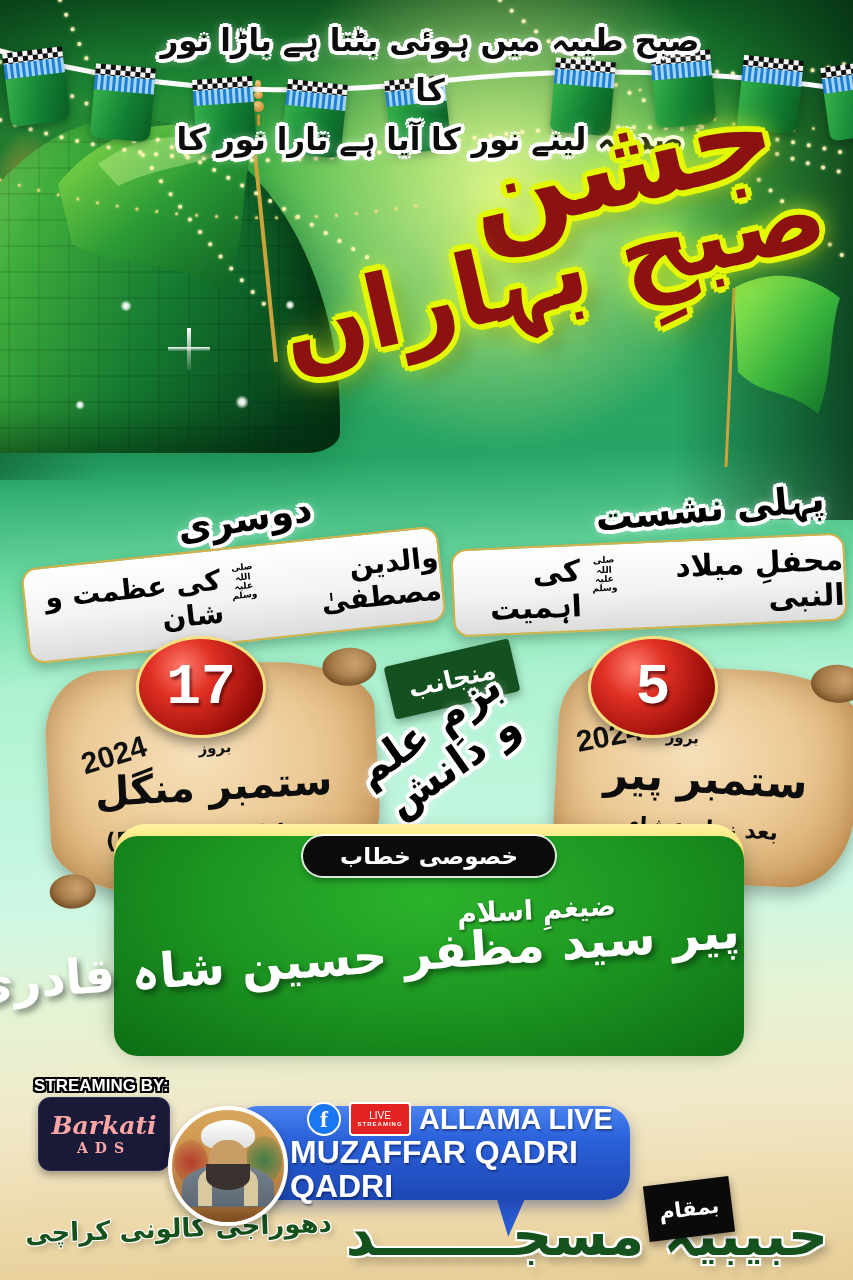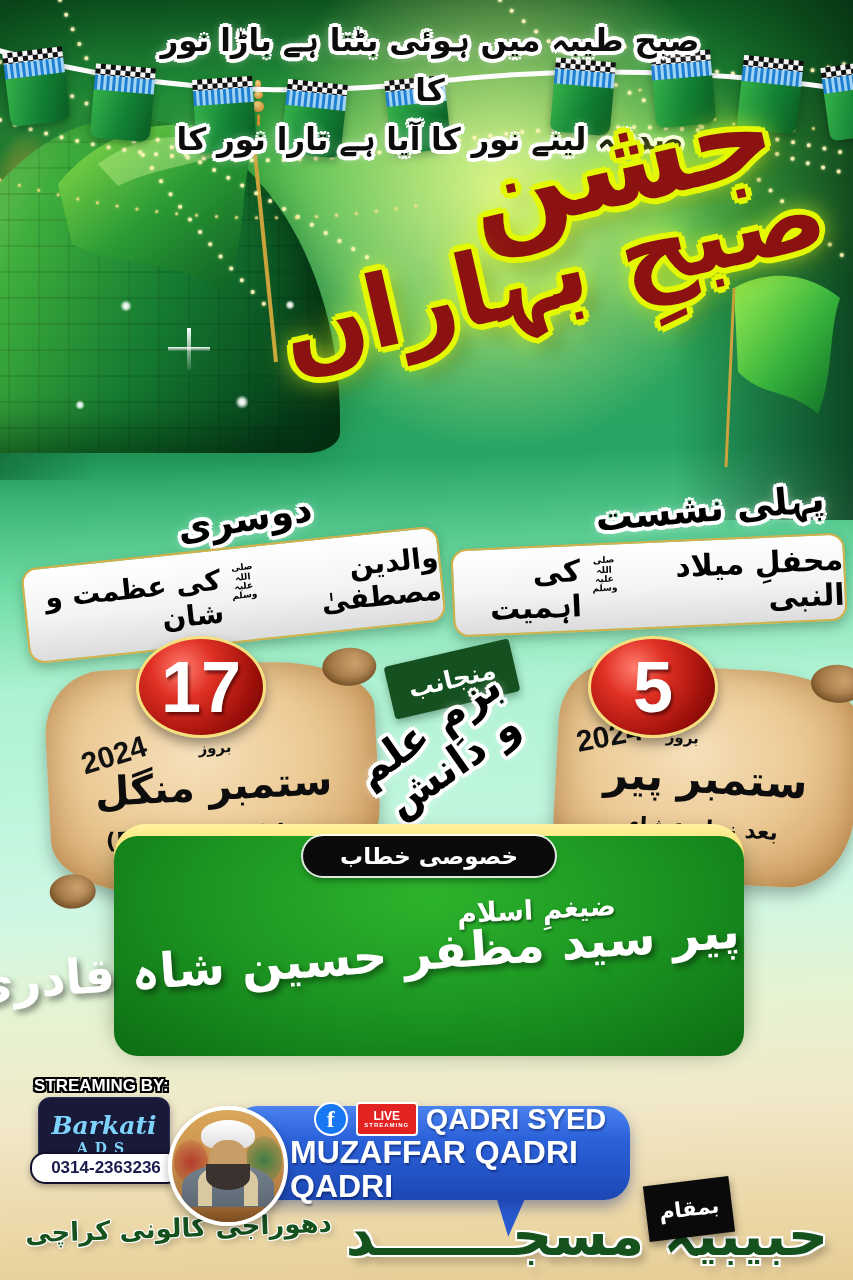--- a/index.html
+++ b/index.html
@@ -68,21 +68,21 @@
   .scroll{background:radial-gradient(ellipse at 45% 40%,#f6e0ba 0%,#ecca96 45%,#d5a76b 80%,#b98948 100%);
     border-radius:18% 35% 22% 38% / 28% 22% 36% 26%;
     box-shadow:0 8px 16px rgba(0,0,0,.28),inset 0 0 34px rgba(120,70,20,.38);}
   .scroll::before,.scroll::after{content:"";position:absolute;border-radius:50%;
     background:radial-gradient(circle at 60% 40%,#caa06c,#8a5f2e);box-shadow:inset 0 -4px 8px rgba(70,40,10,.5);}
   .scroll::before{right:-4px;top:-10px;width:54px;height:38px;}
   .scroll::after{left:-4px;bottom:-8px;width:46px;height:34px;}
   .badge-day{width:124px;height:96px;border-radius:50%;display:flex;align-items:center;justify-content:center;
     background:radial-gradient(circle at 35% 30%,#ff7d6e 0%,#e03024 30%,#9c0f0a 70%,#5f0202 100%);
     border:3px solid #f6df7e;box-shadow:0 6px 12px rgba(0,0,0,.38);z-index:5;}
-  .badge-num{font-family:Liberation Sans, sans-serif;font-weight:bold;font-size:72px;color:#fff;
+  .badge-num{font-family:Liberation Mono, monospace;font-weight:bold;font-size:58px;color:#fff;
     text-shadow:2px 3px 3px rgba(60,0,0,.65);}
   .scroll .yr{position:absolute;font-size:30px;font-weight:bold;color:#111;transform:rotate(-14deg);font-family:"Liberation Sans",sans-serif;}
   .scroll .broz{position:absolute;font-size:15px;font-weight:bold;color:#111;}
   .scroll .month{position:absolute;left:8px;right:8px;text-align:center;font-size:42px;font-weight:bold;color:#0d0d0d;}
   .scroll .time{position:absolute;left:8px;right:8px;text-align:center;font-size:22px;font-weight:bold;color:#0d0d0d;}
   
   .org-label{left:388px;top:652px;width:128px;height:54px;background:#155020;transform:rotate(-13deg);
     display:flex;align-items:center;justify-content:center;color:#fff;font-size:25px;font-weight:bold;
     border-radius:4px;box-shadow:0 4px 8px rgba(0,30,10,.35);}
   .org-name{left:334px;top:704px;width:214px;transform:rotate(-35deg);font-size:42px;font-weight:bold;color:#000;
@@ -99,37 +99,37 @@
   .zaigham{position:absolute;right:128px;top:58px;color:#fff;font-size:27px;font-weight:bold;
     transform:rotate(-3deg);text-shadow:1px 2px 3px rgba(0,0,0,.5);}
   .speaker-name{position:absolute;left:4px;right:4px;top:88px;text-align:center;white-space:nowrap;
     font-size:48px;font-weight:bold;color:#fff;transform:rotate(-4deg);
     text-shadow:3px 4px 6px rgba(0,0,0,.45);}
   
   .designed-label{left:34px;top:1076px;font-family:"Liberation Sans",sans-serif;font-size:17px;font-weight:bold;color:#fff;
     text-shadow:-2px -2px 0 #000,2px -2px 0 #000,-2px 2px 0 #000,2px 2px 0 #000,0 2px 0 #000,0 -2px 0 #000,2px 0 0 #000,-2px 0 0 #000;}
   .designer-box{left:38px;top:1097px;width:130px;height:72px;background:#191938;border-radius:12px;
     border:1px solid #2e2e5e;display:flex;flex-direction:column;align-items:center;justify-content:center;
-    color:#7dd3fc;box-shadow:0 4px 8px rgba(0,0,0,.35);}
+    color:#fca5a5;box-shadow:0 4px 8px rgba(0,0,0,.35);}
   .brand{font-family:"DejaVu Serif",serif;font-style:italic;font-weight:bold;font-size:25px;line-height:1;}
   .brand-sub{font-family:"DejaVu Serif",serif;font-weight:bold;font-size:14px;letter-spacing:7px;margin-top:2px;}
   .phone-pill{left:30px;top:1152px;width:148px;height:28px;background:#fff;border-radius:15px;border:2px solid #10102e;
     display:flex;align-items:center;justify-content:center;color:#1b1b4d;
     font-family:"Liberation Sans",sans-serif;font-size:17px;font-weight:bold;box-shadow:0 3px 6px rgba(0,0,0,.3);}
   
   .live-bar{left:232px;top:1106px;width:398px;height:94px;border-radius:26px;z-index:2;
     background:linear-gradient(180deg,#4a82f0 0%,#2b62da 35%,#1c47b4 100%);
     box-shadow:0 7px 14px rgba(20,40,120,.4);display:flex;flex-direction:column;align-items:center;justify-content:center;
     padding-left:58px;box-sizing:border-box;}
   .bar-row1{display:flex;align-items:center;gap:8px;}
   .fb-circle{width:34px;height:34px;border-radius:50%;background:#1877f2;border:2px solid #fff;color:#fff;
     font-family:"Liberation Serif",serif;font-weight:bold;font-size:24px;display:flex;align-items:center;justify-content:center;box-sizing:border-box;}
   .live-badge{background:#e32222;border:2px solid #fff;border-radius:4px;width:62px;height:34px;box-sizing:border-box;
     display:flex;flex-direction:column;align-items:center;justify-content:center;color:#fff;}
-  .live-txt{font-family:"Liberation Sans",sans-serif;font-weight:bold;font-size:12px;line-height:1;}
+  .live-txt{font-family:"Liberation Sans",sans-serif;font-weight:normal;font-size:10px;line-height:1;}
   .stream-txt{font-family:"Liberation Sans",sans-serif;font-weight:bold;font-size:6px;letter-spacing:1px;line-height:1.2;}
   .bar-line1{font-family:"Liberation Sans",sans-serif;font-weight:bold;font-size:29px;color:#fff;line-height:1.05;
     text-shadow:1px 2px 2px rgba(0,0,40,.4);}
   .bar-line2{font-family:"Liberation Sans",sans-serif;font-weight:bold;font-size:32px;color:#fff;line-height:1.05;
     text-shadow:1px 2px 2px rgba(0,0,40,.4);}
   .bar-tail{left:498px;top:1194px;width:0;height:0;border-top:42px solid #2a5ad0;border-left:8px solid transparent;
     border-right:24px solid transparent;transform:rotate(-6deg);z-index:1;}
   .avatar{left:168px;top:1106px;width:120px;height:120px;border-radius:50%;border:4px solid #fff;z-index:3;
     overflow:hidden;box-sizing:border-box;box-shadow:0 5px 10px rgba(0,0,0,.3);
     background:linear-gradient(180deg,#d9a85c 0%,#c98f4a 45%,#9b6a3c 100%);}
@@ -329,31 +329,30 @@
       <div class="zaigham rtl">ضیغمِ اسلام</div>
       <div class="speaker-name rtl">پیر سید مظفر حسین شاہ قادری</div>
     </div>
   </div>
 
   <div class="abs designed-label">STREAMING BY:</div>
   <div class="abs designer-box">
     <span class="brand">Barkati</span>
     <span class="brand-sub">ADS</span>
   </div>
-  <div class="abs phone-pill">0314-2363236</div>
 
   <div class="abs bar-tail"></div>
   <div class="abs live-bar">
     <div class="bar-row1">
       <span class="fb-circle">f</span>
       <span class="live-badge">
         <span class="live-txt">LIVE</span>
         <span class="stream-txt">STREAMING</span>
       </span>
-      <span class="bar-line1">QADRI SYED</span>
+      <span class="bar-line1">ALLAMA LIVE</span>
     </div>
     <div class="bar-line2">MUZAFFAR QADRI QADRI</div>
   </div>
 
   <div class="abs avatar">
     <div class="abs av-blob1"></div>
     <div class="abs av-blob2"></div>
     <div class="abs av-body"></div>
     <div class="abs av-shawl"></div>
     <div class="abs av-turban"></div>

